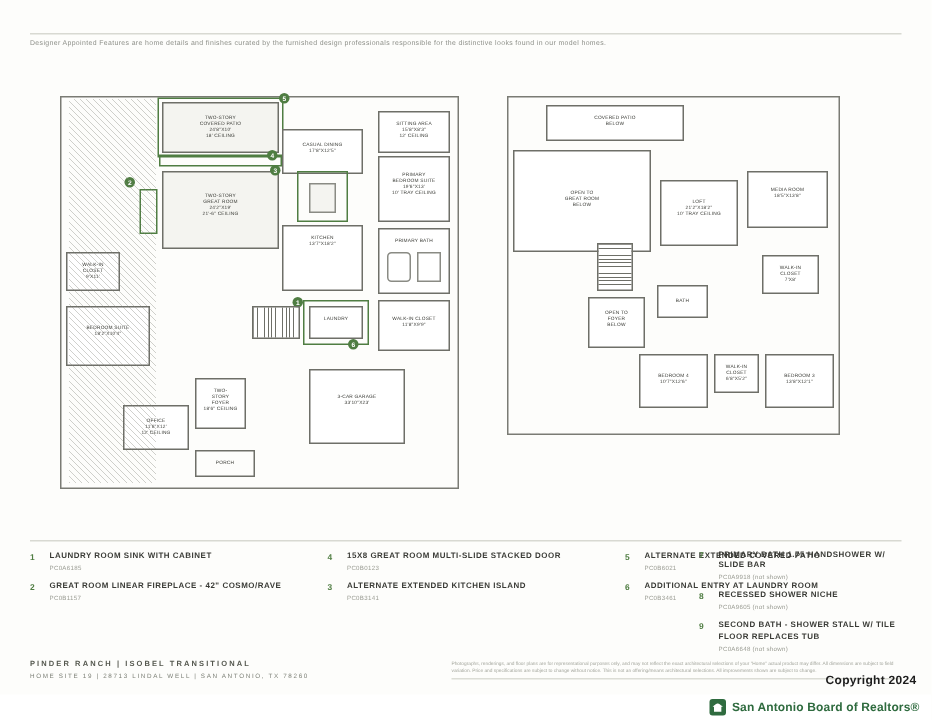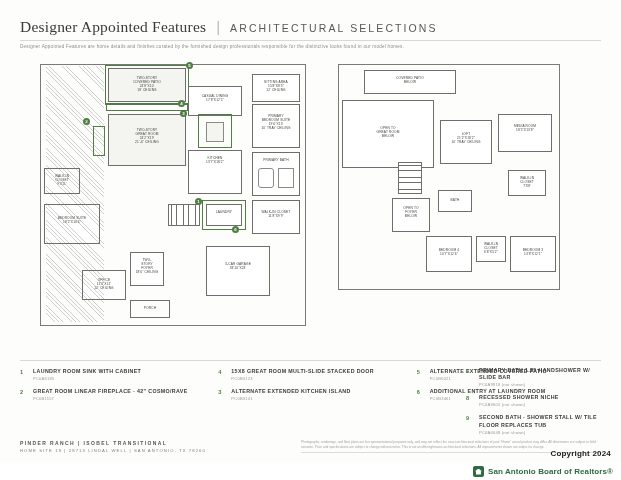--- a/index.html
+++ b/index.html
@@ -286,25 +286,20 @@
     color: #2f6b3f;
     letter-spacing: 0.1px;
   }
 </style>
 </head>
 <body>
 
 <div class="page">
 
   <div class="header">
-    <div class="title-row">
-      <span class="title-main">Designer Appointed Features</span>
-      <span class="title-divider">|</span>
-      <span class="title-sub">ARCHITECTURAL SELECTIONS</span>
-    </div>
     <div class="title-rule"></div>
     <div class="subtitle">Designer Appointed Features are home details and finishes curated by the furnished design professionals responsible for the distinctive looks found in our model homes.</div>
   </div>
 
   <div class="plan">
 
     <div class="plan-left">
 
       <div class="rm nofill" style="left:20px; top:8px; width:266px; height:262px; border-color:#7a7b74;"></div>
 

